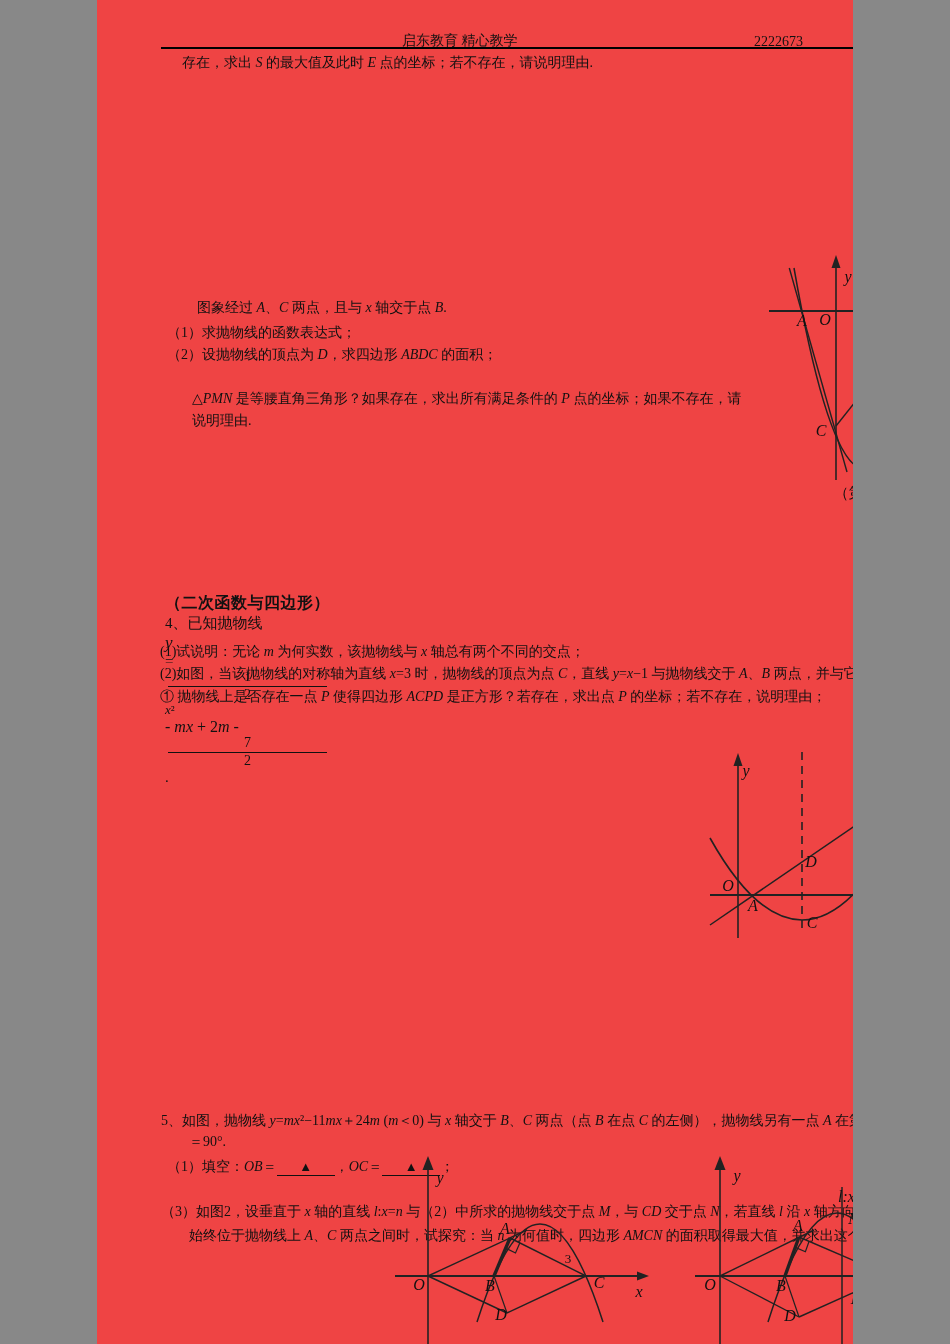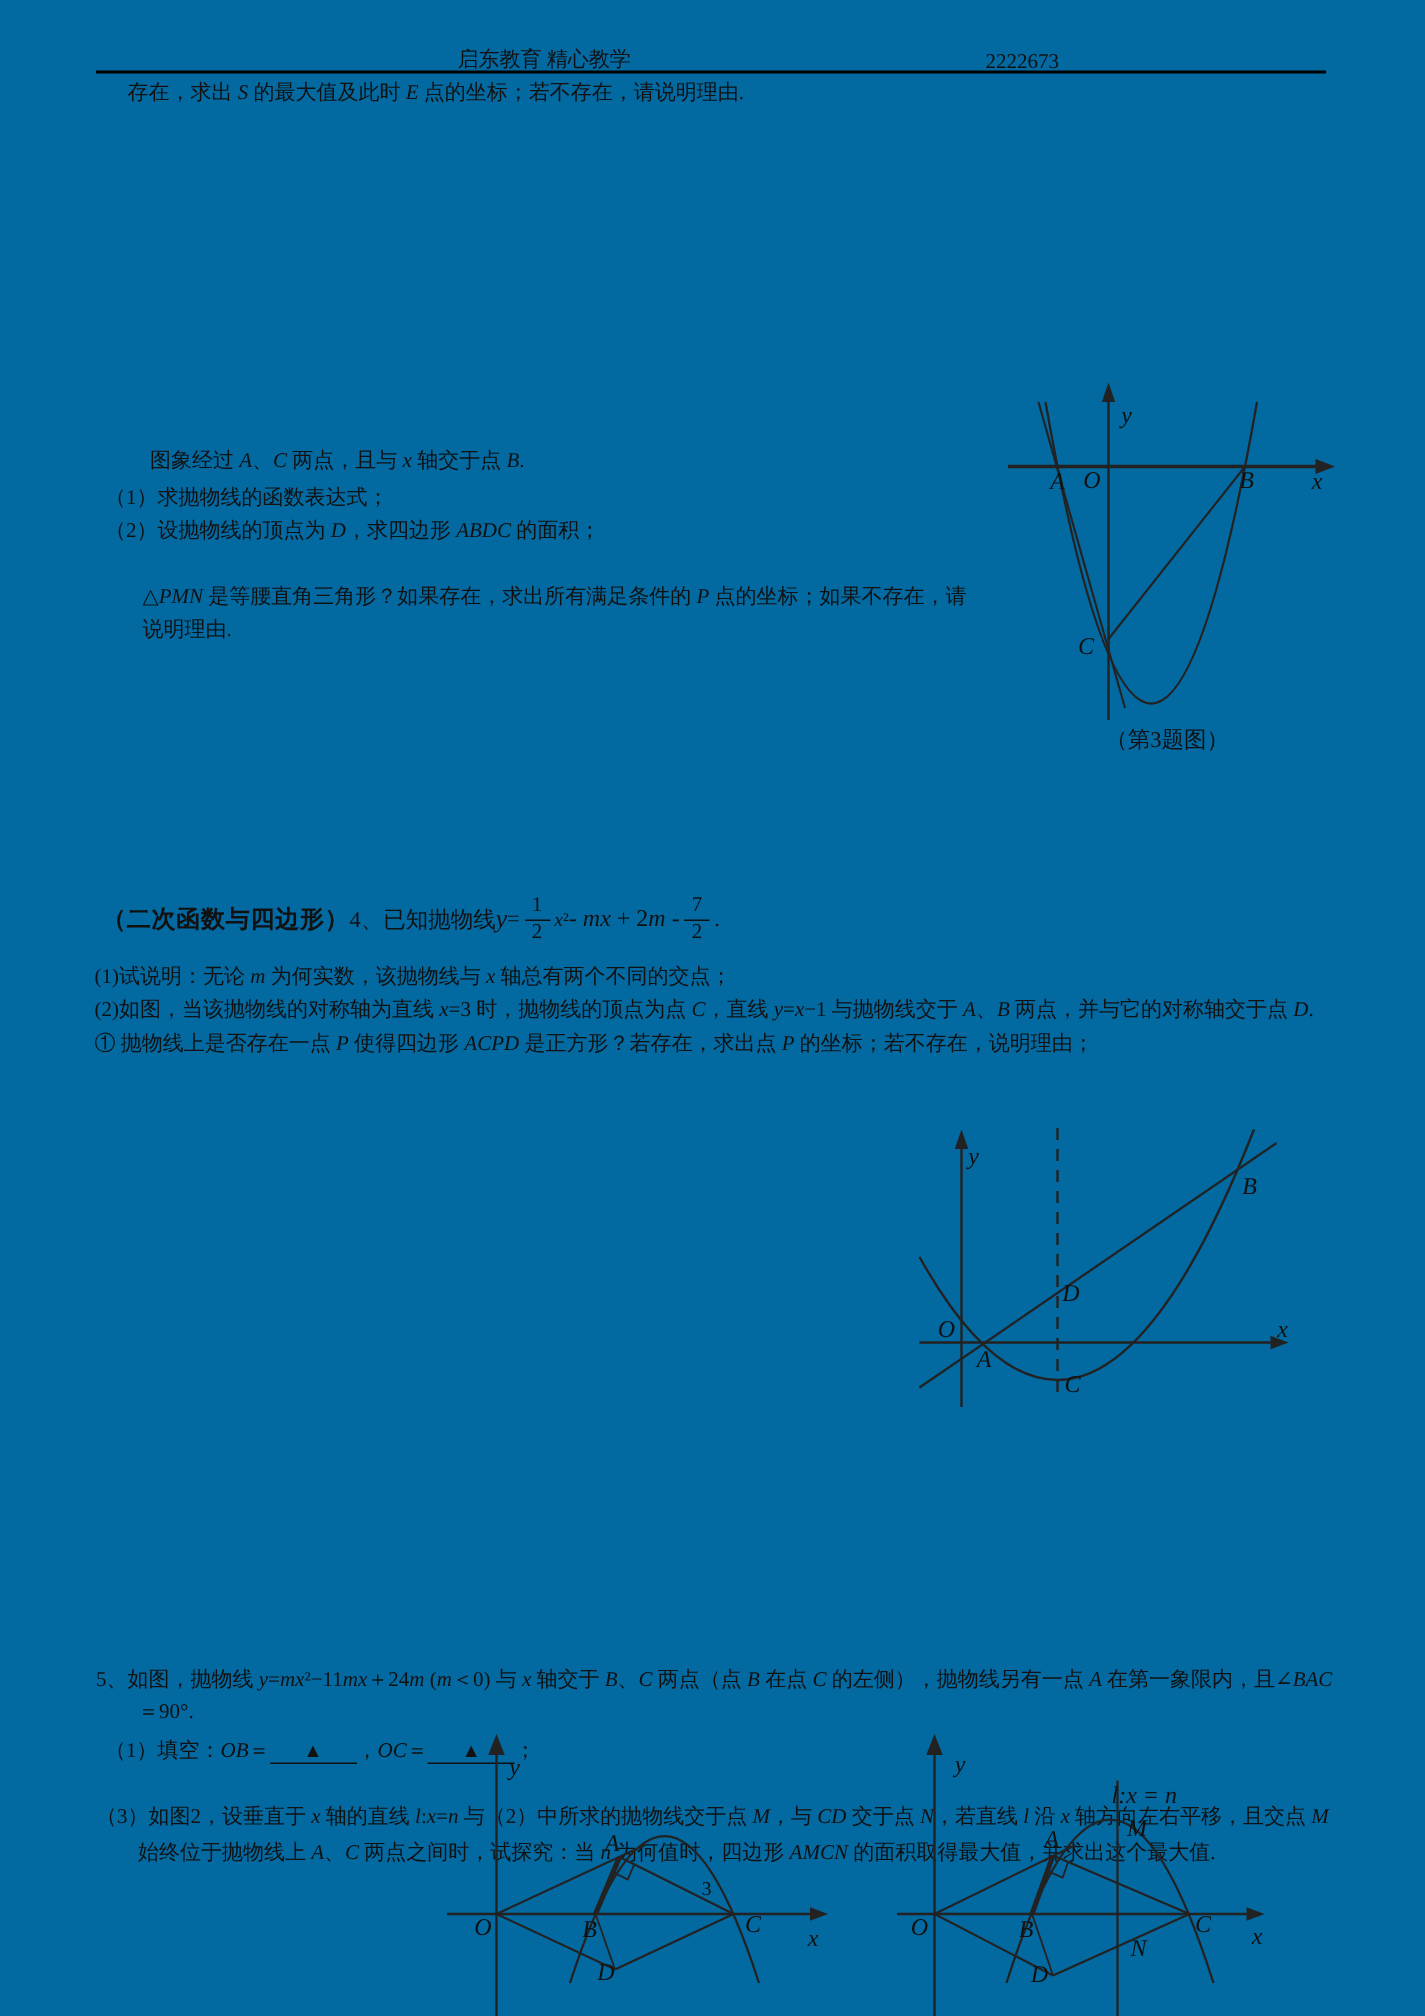--- a/index.html
+++ b/index.html
@@ -1,27 +1,27 @@
 <!DOCTYPE html>
 <html><head>
 <meta charset="utf-8">
 <style>
   html,body{margin:0;padding:0;background:#888;}
   .page{
-    position:relative;width:950px;height:1344px;margin:0 auto;
-    background:#0369a1;overflow:hidden;
+    position:relative;width:756px;height:1344px;margin:0 auto;
+    background:#ef4444;overflow:hidden;
     font-family:"Liberation Serif","DejaVu Serif",serif;color:#111;
   }
   .tline{position:absolute;white-space:nowrap;font-size:14px;line-height:1.25;}
   .tline i, .heading i{font-style:italic;}
   .hdr{font-size:14px;}
   .rule{position:absolute;left:64px;top:47px;width:820px;height:2px;background:#000;}
   .heading{
-    position:absolute;display:flex;align-items:center;
-    font-size:15px;white-space:nowrap;
+    position:absolute;display:flex;
+    font-size:15px;white-space:nowrap;flex-direction:column;
   }
   .heading .b{font-weight:bold;font-size:16px;letter-spacing:0.5px;}
   .frac{display:inline-block;vertical-align:middle;text-align:center;
         font-size:14px;line-height:1.05;margin:0 3px;}
   .frac .num{display:block;border-bottom:1.4px solid #111;padding:0 5px 1px;}
   .frac .den{display:block;padding-top:1px;}
   .blank{display:inline-block;width:58px;border-bottom:1.5px solid #111;
          text-align:center;height:17px;line-height:17px;font-size:13px;}
   .fig{position:absolute;}
   .fig svg{display:block;}

